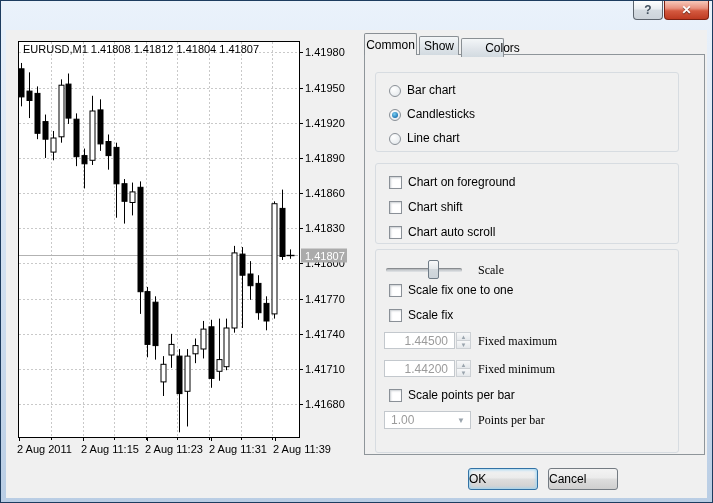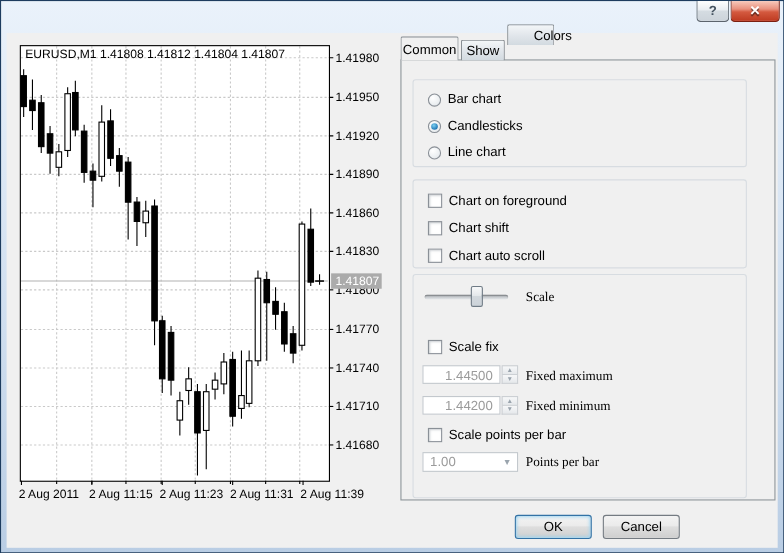--- a/index.html
+++ b/index.html
@@ -19,21 +19,21 @@
   svg.chart{position:absolute;left:0;top:0;width:713px;height:503px;pointer-events:none;
     font-family:"Liberation Sans",sans-serif;}
   .tabpage{position:absolute;left:363px;top:53px;width:341px;height:401px;border:1px solid #8e959a;
     background:#f0f0f0;box-sizing:border-box;}
   .tab{position:absolute;box-sizing:border-box;border:1px solid #898f94;border-bottom:none;
     border-radius:2px 2px 0 0;display:flex;align-items:center;justify-content:center;
     background:linear-gradient(#f3f6f8,#e0e5ea 55%,#d2dae0);white-space:nowrap;}
   .tab.active{background:#f0f0f0;z-index:3;justify-content:center;}
   .tab-common{left:363px;top:32px;width:53px;height:22px;}
   .tab-show{left:418px;top:35px;width:40px;height:19px;}
-  .tab-colors{left:460px;top:21px;width:43px;height:19px;padding-left:40px;}
+  .tab-colors{left:460px;top:37px;width:43px;height:19px;padding-left:40px;}
   .groupbox{position:absolute;border:1px solid #d7dce1;border-radius:3px;box-sizing:border-box;}
   .rbrow,.cbrow{position:absolute;display:flex;align-items:flex-end;gap:6px;height:14px;white-space:nowrap;}
   .rb{width:12px;height:12px;border:1px solid #8a9097;border-radius:50%;box-sizing:border-box;position:relative;
     background:radial-gradient(circle at 35% 30%,#ffffff 0%,#eef1f3 55%,#dde2e7 100%);flex:0 0 auto;}
   .rb.checked::after{content:"";position:absolute;left:2px;top:2px;width:6px;height:6px;border-radius:50%;
     background:radial-gradient(circle at 40% 35%,#7cd0f2 0%,#2077b5 70%,#135a92 100%);}
   .cb{width:13px;height:13px;border:1px solid #8a9097;background:#fff;box-sizing:border-box;flex:0 0 auto;
     box-shadow:inset 1px 1px 2px rgba(125,135,145,.4);}
   .slider-track{position:absolute;left:385px;top:267px;width:76px;height:4px;border-radius:2px;
     background:linear-gradient(#a8adb2,#e2e5e8);box-shadow:inset 0 1px 1px rgba(0,0,0,.25);}
@@ -44,21 +44,21 @@
   .spinner{position:absolute;box-sizing:border-box;width:15px;display:flex;flex-direction:column;}
   .spinner .sp{flex:1;display:flex;align-items:center;justify-content:center;border:1px solid #ccd0d4;
     background:linear-gradient(#f7f8f9,#e5e8eb);font-size:6px;color:#9aa4ad;line-height:1;}
   .spinner .sp + .sp{border-top:none;}
   .combo{position:absolute;box-sizing:border-box;border:1px solid #c3c8cd;background:#fff;color:#9b9b9b;
     display:flex;align-items:center;padding-left:6px;font-size:12px;}
   .combo .arrow{position:absolute;right:5px;top:50%;transform:translateY(-50%);font-size:8px;color:#9aa4ad;}
   .flabel{position:absolute;font-size:12px;white-space:nowrap;font-family:Liberation Serif, serif;}
   .btn{position:absolute;width:70px;height:22px;box-sizing:border-box;border:1px solid #747b82;border-radius:3px;
     background:linear-gradient(#f3f3f3,#ebebeb 45%,#dedede 50%,#cfcfcf);
-    display:flex;align-items:center;justify-content:center;font-size:12px;cursor:default;}
+    display:flex;align-items:center;justify-content:flex-start;font-size:12px;cursor:default;}
   .btn.focused{border-color:#3272a5;box-shadow:inset 0 0 3px 1px #9fd5f2;}
 </style>
 </head>
 <body>
 
 <div class="window">
 
   <div class="cap-btn cap-help">
     <span>?</span>
   </div>
@@ -244,20 +244,24 @@
     <span class="cb"></span>
     <span class="lbl">Chart auto scroll</span>
   </div>
 
   <div class="groupbox" style="left:374px;top:248px;width:304px;height:204px"></div>
   <div class="slider-track">
     <div class="slider-thumb" style="left: 42px;"></div>
   </div>
   <span class="flabel" style="left:477px;top:262px">Scale</span>
 
+  <div class="cbrow" style="left:388px;top:282px">
+    <span class="cb"></span>
+    <span class="lbl">Scale fix one to one</span>
+  </div>
   <div class="cbrow" style="left:388px;top:307px">
     <span class="cb"></span>
     <span class="lbl">Scale fix</span>
   </div>
 
   <div class="numfield" style="left:383px;top:331px;width:71px;height:17px">
     <span>1.44500</span>
   </div>
   <div class="spinner" style="left:455px;top:331px;height:17px">
     <span class="sp">▲</span>

